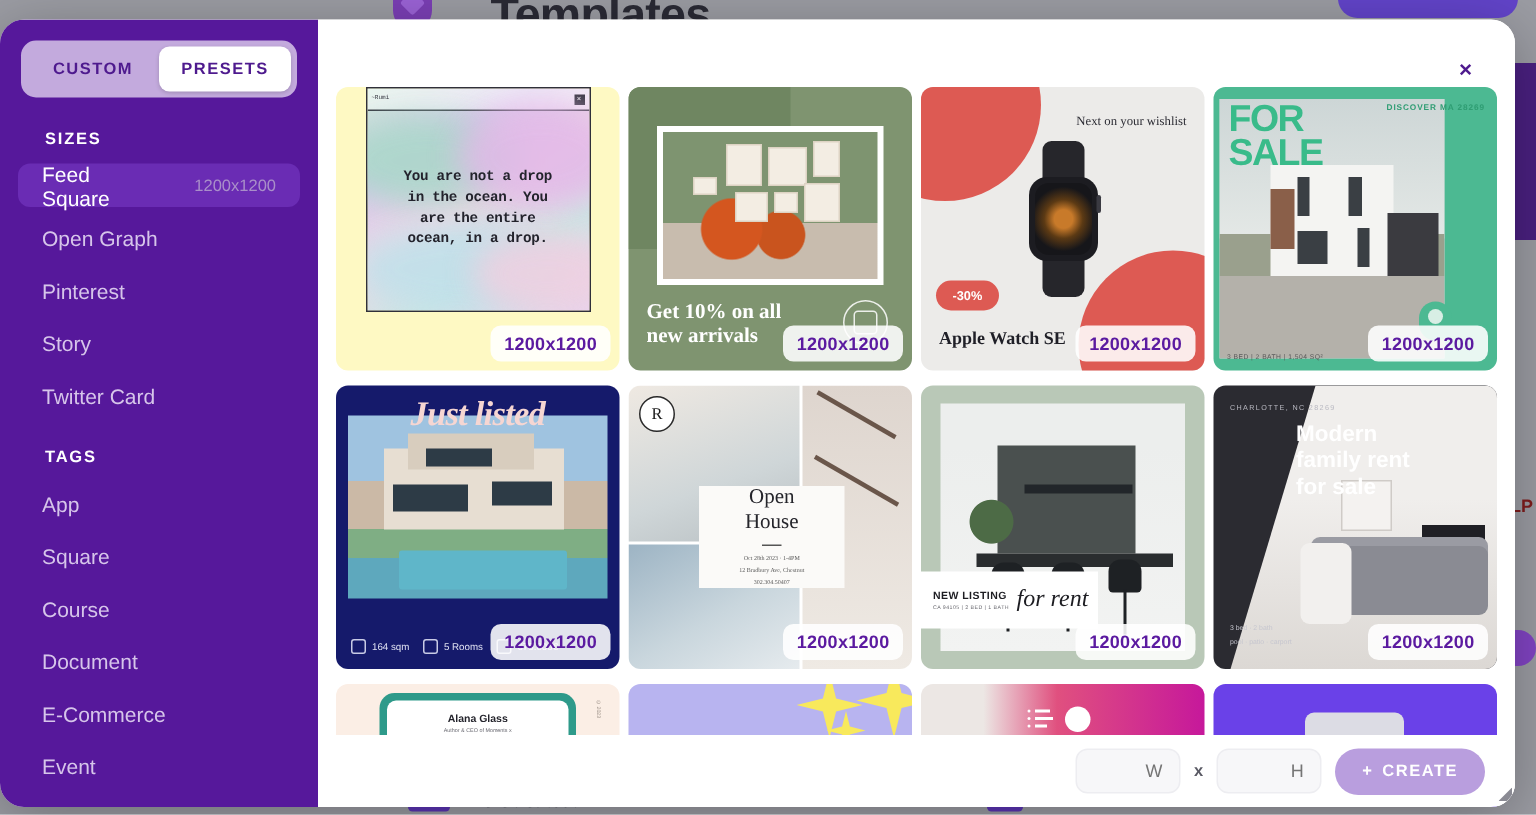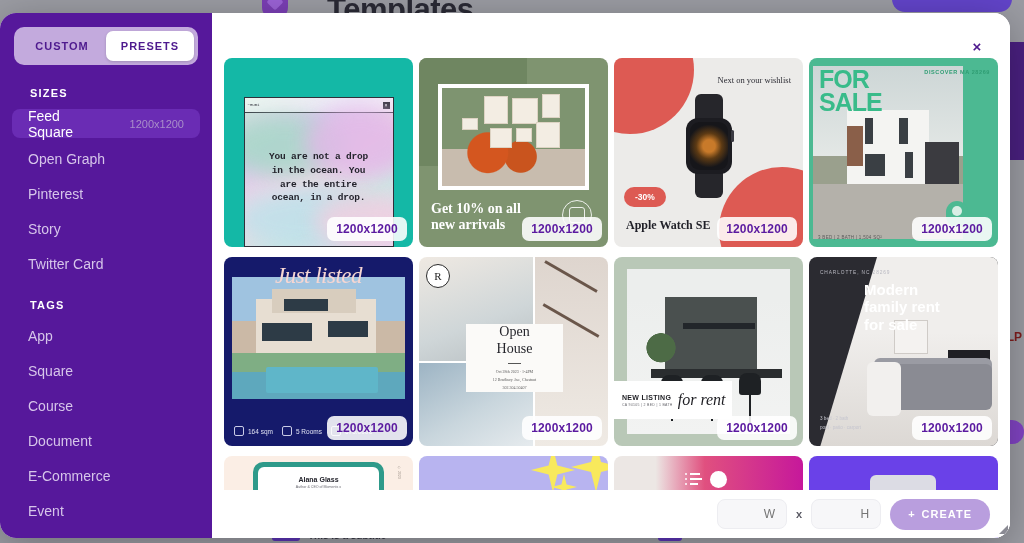--- a/index.html
+++ b/index.html
@@ -101,21 +101,21 @@
     position: relative; background: #eee; cursor: pointer;
   }
   .badge {
     position: absolute; right: 6px; bottom: 6px;
     background: rgba(255,255,255,.88); color: #5b1aa0;
     font-size: 12px; font-weight: 700; padding: 5px 9px; border-radius: 7px;
     letter-spacing: .2px; z-index: 6;
   }
 
   
-  .c-quote { background: #14b8a6; display: flex; align-items: flex-end; justify-content: center; }
+  .c-quote { background: #fef9c3; display: flex; align-items: flex-start; justify-content: center; }
   .q-window {
     width: 150px; height: 150px; border: 1.5px solid #30303a; position: relative; overflow: hidden;
     background: linear-gradient(150deg,#cfe9da 0%,#d8c8ec 28%,#f2d9e6 50%,#cde6e4 72%,#e7d4f0 100%);
   }
   .q-bar {
     height: 15px; border-bottom: 1.5px solid #30303a; display: flex; align-items: center;
     justify-content: space-between; padding: 0 3px; background: rgba(255,255,255,.55);
   }
   .q-bar .t { font-size: 4px; color: #30303a; font-family: "Liberation Mono", monospace; }
   .q-bar .x { width: 7px; height: 7px; background: #30303a; color:#fff; font-size:5px; text-align:center; line-height:7px;}
@@ -204,21 +204,21 @@
   .c-sale .pin {
     position:absolute; right:30px; bottom:20px; width:22px; height:26px; background:#4cb992;
     border-radius:11px 11px 11px 11px; z-index:4;
   }
   .c-sale .pin::after{content:"";position:absolute;left:6px;top:5px;width:10px;height:10px;background:#d8eee5;border-radius:50%;}
 
   
   .c-listed { background:#151a6b; }
   .c-listed .title {
     position:absolute; left:0; right:0; top:6px; text-align:center;
-    font-family:"Liberation Serif",serif; font-weight:400; font-style:italic;
+    font-family:"Liberation Serif",serif; font-weight:700; font-style:italic;
     font-size:23px; color:#f6d6d2; letter-spacing:-.5px; z-index:4;
   }
   .c-listed .ph {
     position:absolute; left:8px; top:20px; width:173px; height:122px; overflow:hidden;
     background:linear-gradient(180deg,#9fc3e0 0 36%, #cbb9a6 36% 62%, #7fae84 62% 78%, #5ea8bd 78% 100%);
   }
   .c-listed .villa{position:absolute;left:24px;top:22px;width:120px;height:54px;background:#e7ded2;}
   .c-listed .villa2{position:absolute;left:40px;top:12px;width:84px;height:24px;background:#d8cdbe;}
   .c-listed .dark{position:absolute;background:#2d3b46;}
   .c-listed .pool{position:absolute;left:34px;bottom:6px;width:112px;height:26px;background:#5fb6c9;border-radius:2px;}

